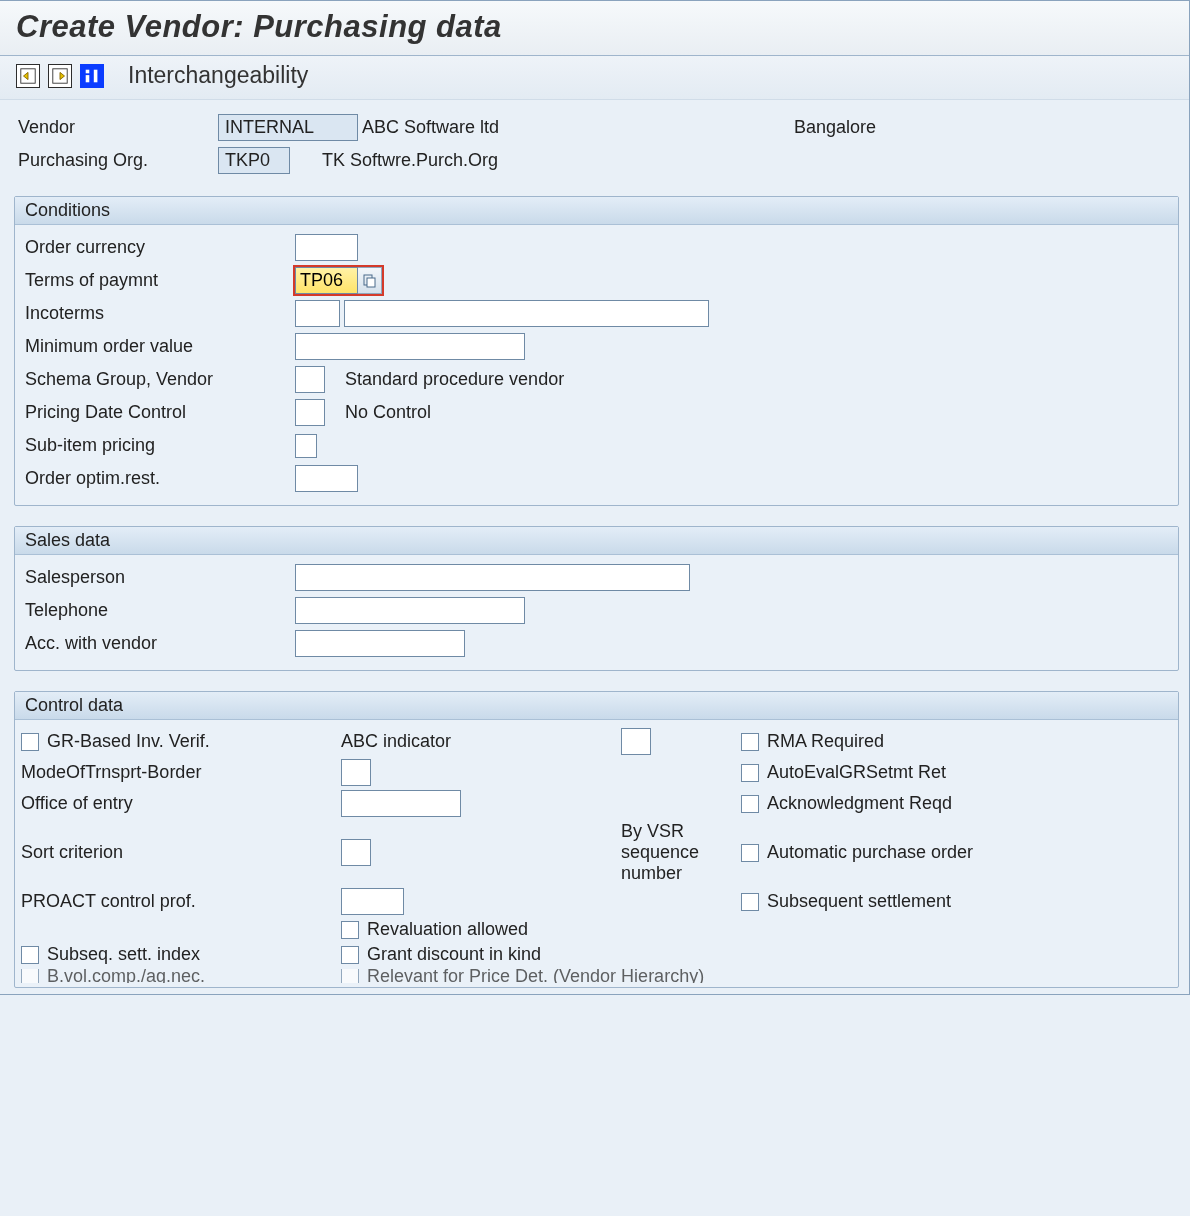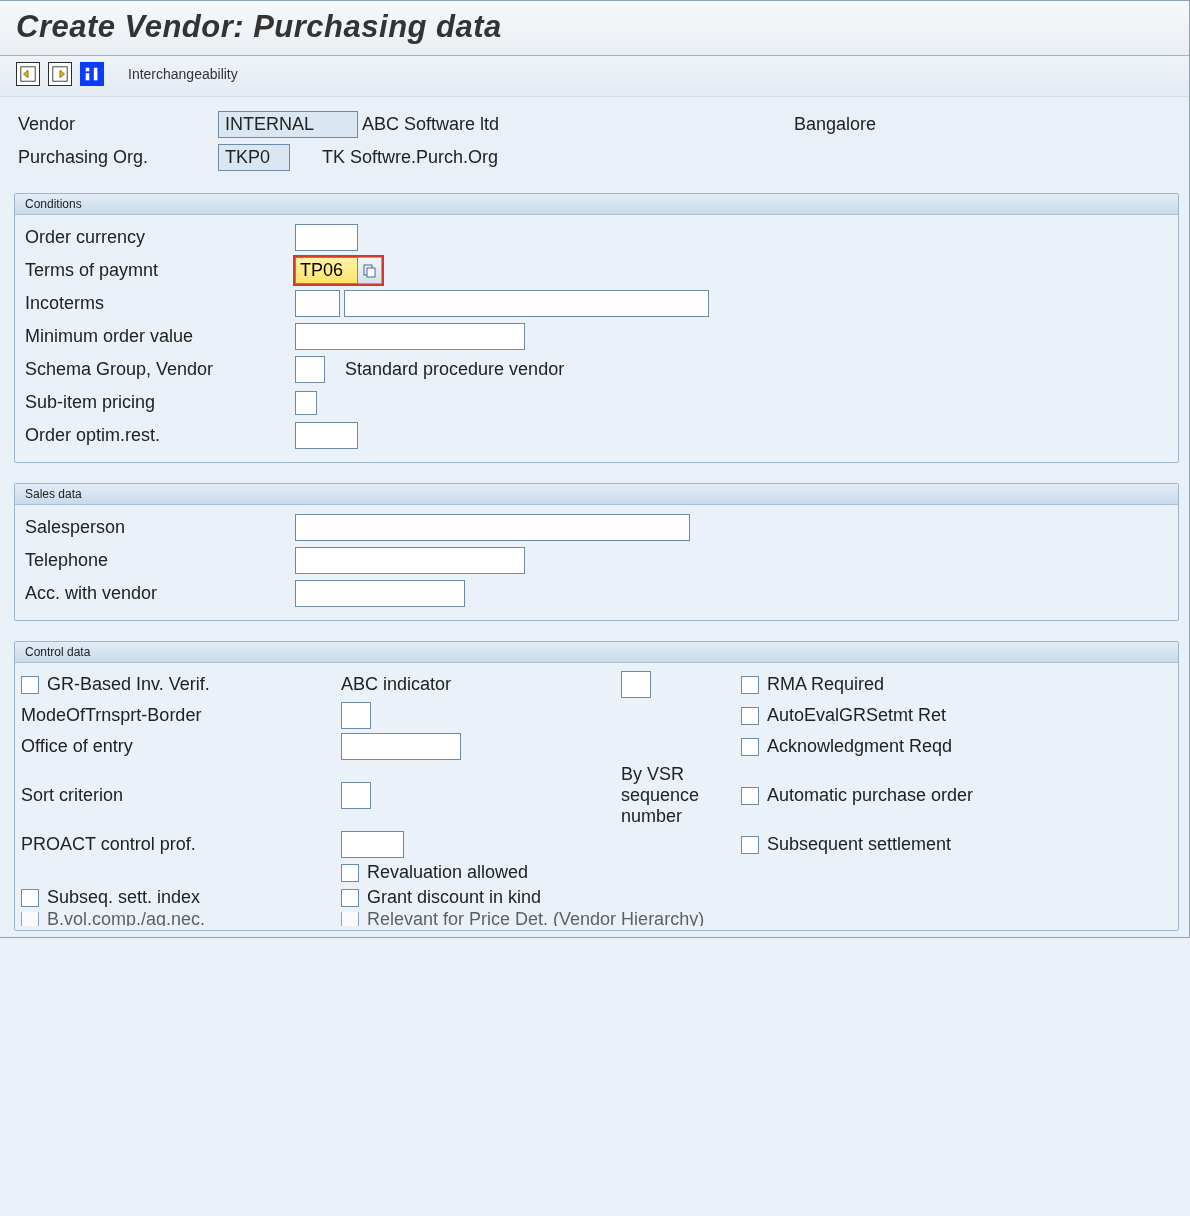--- a/index.html
+++ b/index.html
@@ -42,21 +42,21 @@
     border: 1px solid #2d2d2d;
     background: #fff;
     position: relative;
     display: inline-flex;
     align-items: center;
     justify-content: center;
     font-size: 14px;
     cursor: pointer;
   }
   .tool-icon svg { width: 18px; height: 18px; }
-  .toolbar-label { margin-left: 16px; font-size: 14px; color: #333; }
+  .toolbar-label { margin-left: 16px; font-size: 23px; color: #333; }
 
   .content { padding: 14px 10px 6px 14px; }
 
   .header-lines { margin-bottom: 22px; padding-left: 4px; }
   .header-line { display: flex; align-items: center; margin-bottom: 6px; }
   .header-label { width: 200px; font-size: 18px; }
   .ro-field {
     border: 1px solid #6f8aa5;
     background: #dae6f2;
     padding: 2px 6px;
@@ -73,21 +73,21 @@
   .panel {
     border: 1px solid #9fb5cc;
     background: #eaf1f8;
     margin-bottom: 20px;
     border-radius: 2px;
   }
   .panel-header {
     background: linear-gradient(#e3edf7, #c9daea);
     border-bottom: 1px solid #aac0d6;
     padding: 3px 10px;
-    font-size: 12px;
+    font-size: 18px;
   }
   .panel-body { padding: 6px 10px 10px 10px; }
 
   .form-row {
     display: flex;
     align-items: center;
     min-height: 33px;
   }
   .form-label { width: 270px; font-size: 18px; }
   .inp {
@@ -229,20 +229,25 @@
         <div class="form-row">
           <span class="form-label">Minimum order value</span>
           <input class="inp w-220" value="" style="">
         </div>
         <div class="form-row">
           <span class="form-label">Schema Group, Vendor</span>
           <input class="inp w-xxs" value="" style="">
           <span style="margin-left:20px">Standard procedure vendor</span>
         </div>
         <div class="form-row">
+          <span class="form-label">Pricing Date Control</span>
+          <input class="inp w-xxs" value="" style="">
+          <span style="margin-left:20px">No Control</span>
+        </div>
+        <div class="form-row">
           <span class="form-label">Sub-item pricing</span>
           <input type="checkbox" class="sap-cb" style="width: 22px; height: 24px;">
         </div>
         <div class="form-row">
           <span class="form-label">Order optim.rest.</span>
           <input class="inp w-sm" value="" style="">
         </div>
       </div>
     </div>
 

